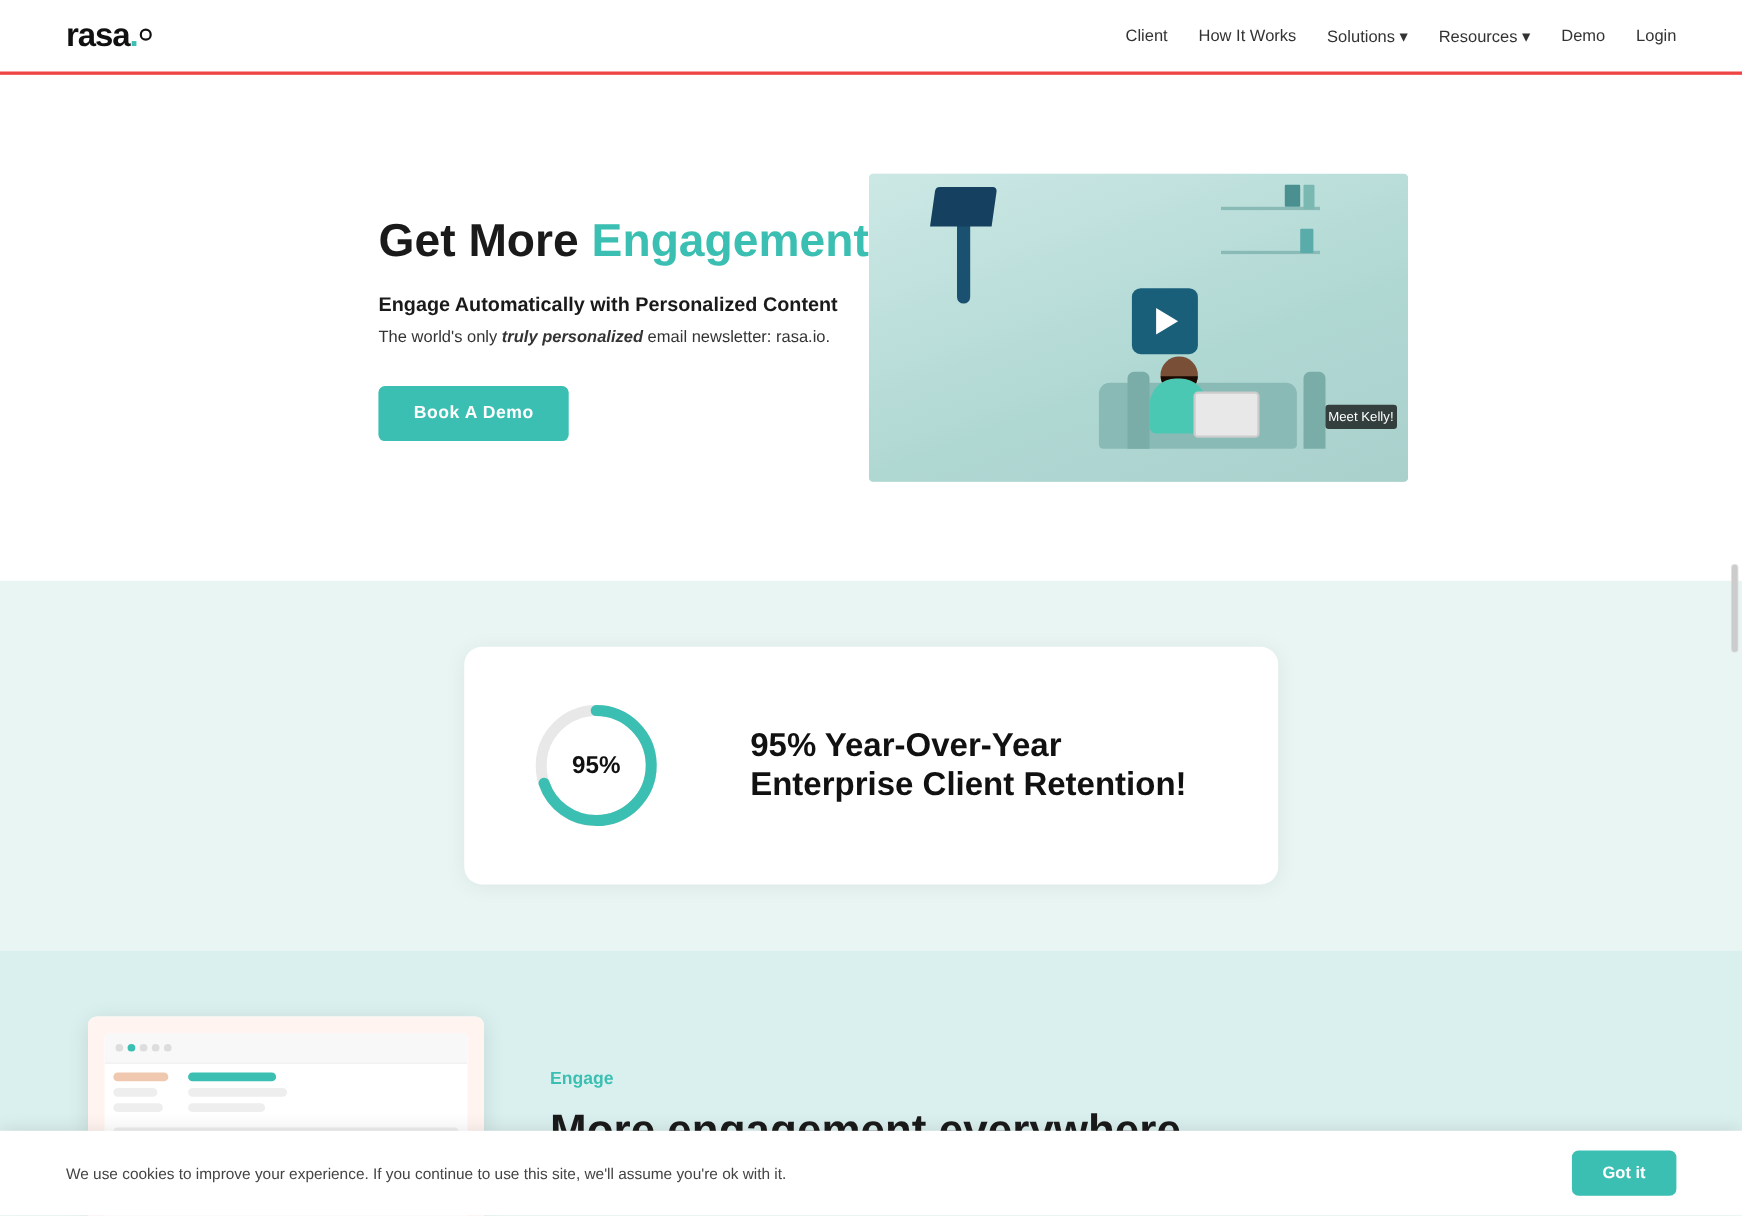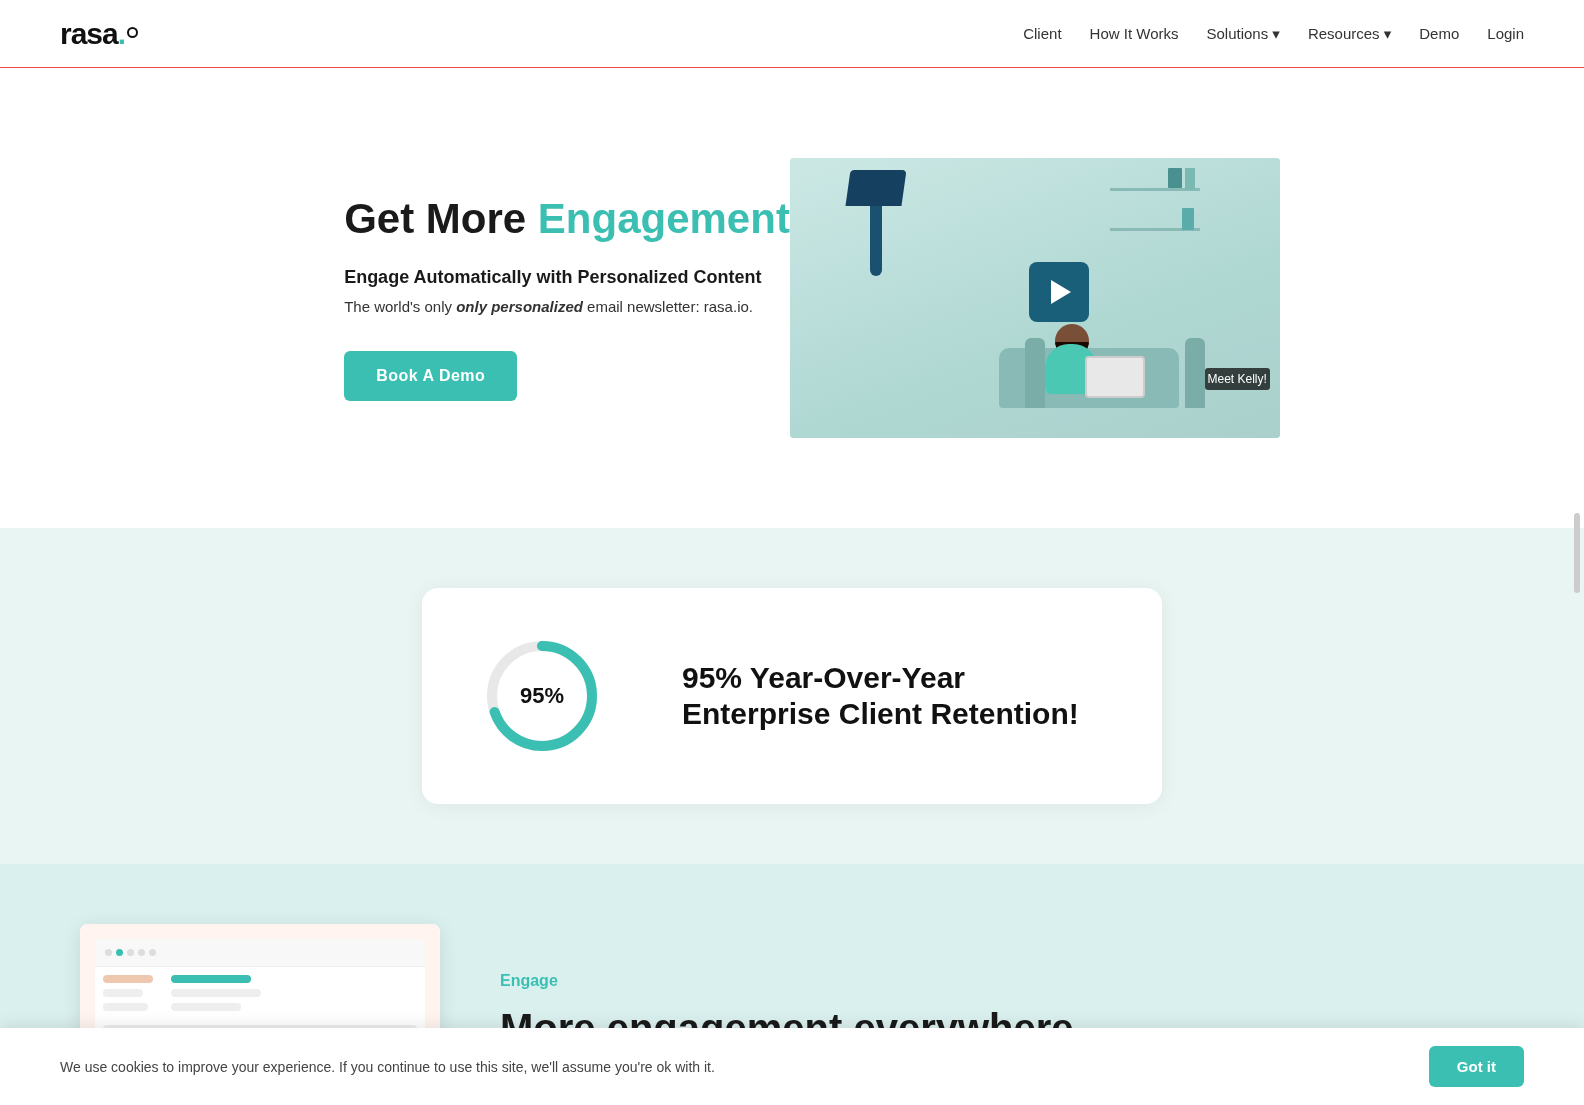--- a/index.html
+++ b/index.html
@@ -1,21 +1,21 @@
 <!DOCTYPE html>
 <html><head>
   <meta charset="utf-8">
   <style>
     * { margin: 0; padding: 0; box-sizing: border-box; }
     body { font-family: -apple-system, BlinkMacSystemFont, 'Segoe UI', sans-serif; background: #fff; color: #1a1a1a; overflow-x: hidden; }
 
     
     nav {
       display: flex; align-items: center; justify-content: space-between;
-      padding: 0 60px; height: 68px; border-bottom: 1px solid #ef4444; background: #fff;
+      padding: 0 60px; height: 68px; border-bottom: 3px solid #ef4444; background: #fff;
       position: relative; z-index: 10;
     }
 
     
     .hero {
       display: flex; align-items: center; justify-content: center;
       padding: 60px 80px 60px 120px; min-height: 460px; background: #fff;
     }
     .hero-left { max-width: 460px; }
     .hero-left h1 { font-size: 42px; font-weight: 900; line-height: 1.15; margin-bottom: 24px; }
@@ -139,21 +139,21 @@
 </nav>
 
 <section class="hero">
   <div class="hero-left">
     <h1>
       <span>Get More</span>
       <span style="color:#3bbfb2;"> Engagement</span><br>
     </h1>
     <p class="hero-tagline">Engage Automatically with Personalized Content</p>
     <p class="hero-sub">
-      <span>The world's only </span><em>only personalized</em><span> email newsletter: rasa.io.</span>
+      <span>The world's only </span><em>truly personalized</em><span> email newsletter: rasa.io.</span>
     </p>
     <button class="btn-demo">Book A Demo</button>
   </div>
 
   <div class="hero-video">
     <div class="video-container">
       <div class="video-scene">
         <div class="illus-bg"></div>
 
         <div style="position:absolute; top:18px; left:80px; width:12px; height:100px; background:#1a5070; border-radius:6px;"></div>

